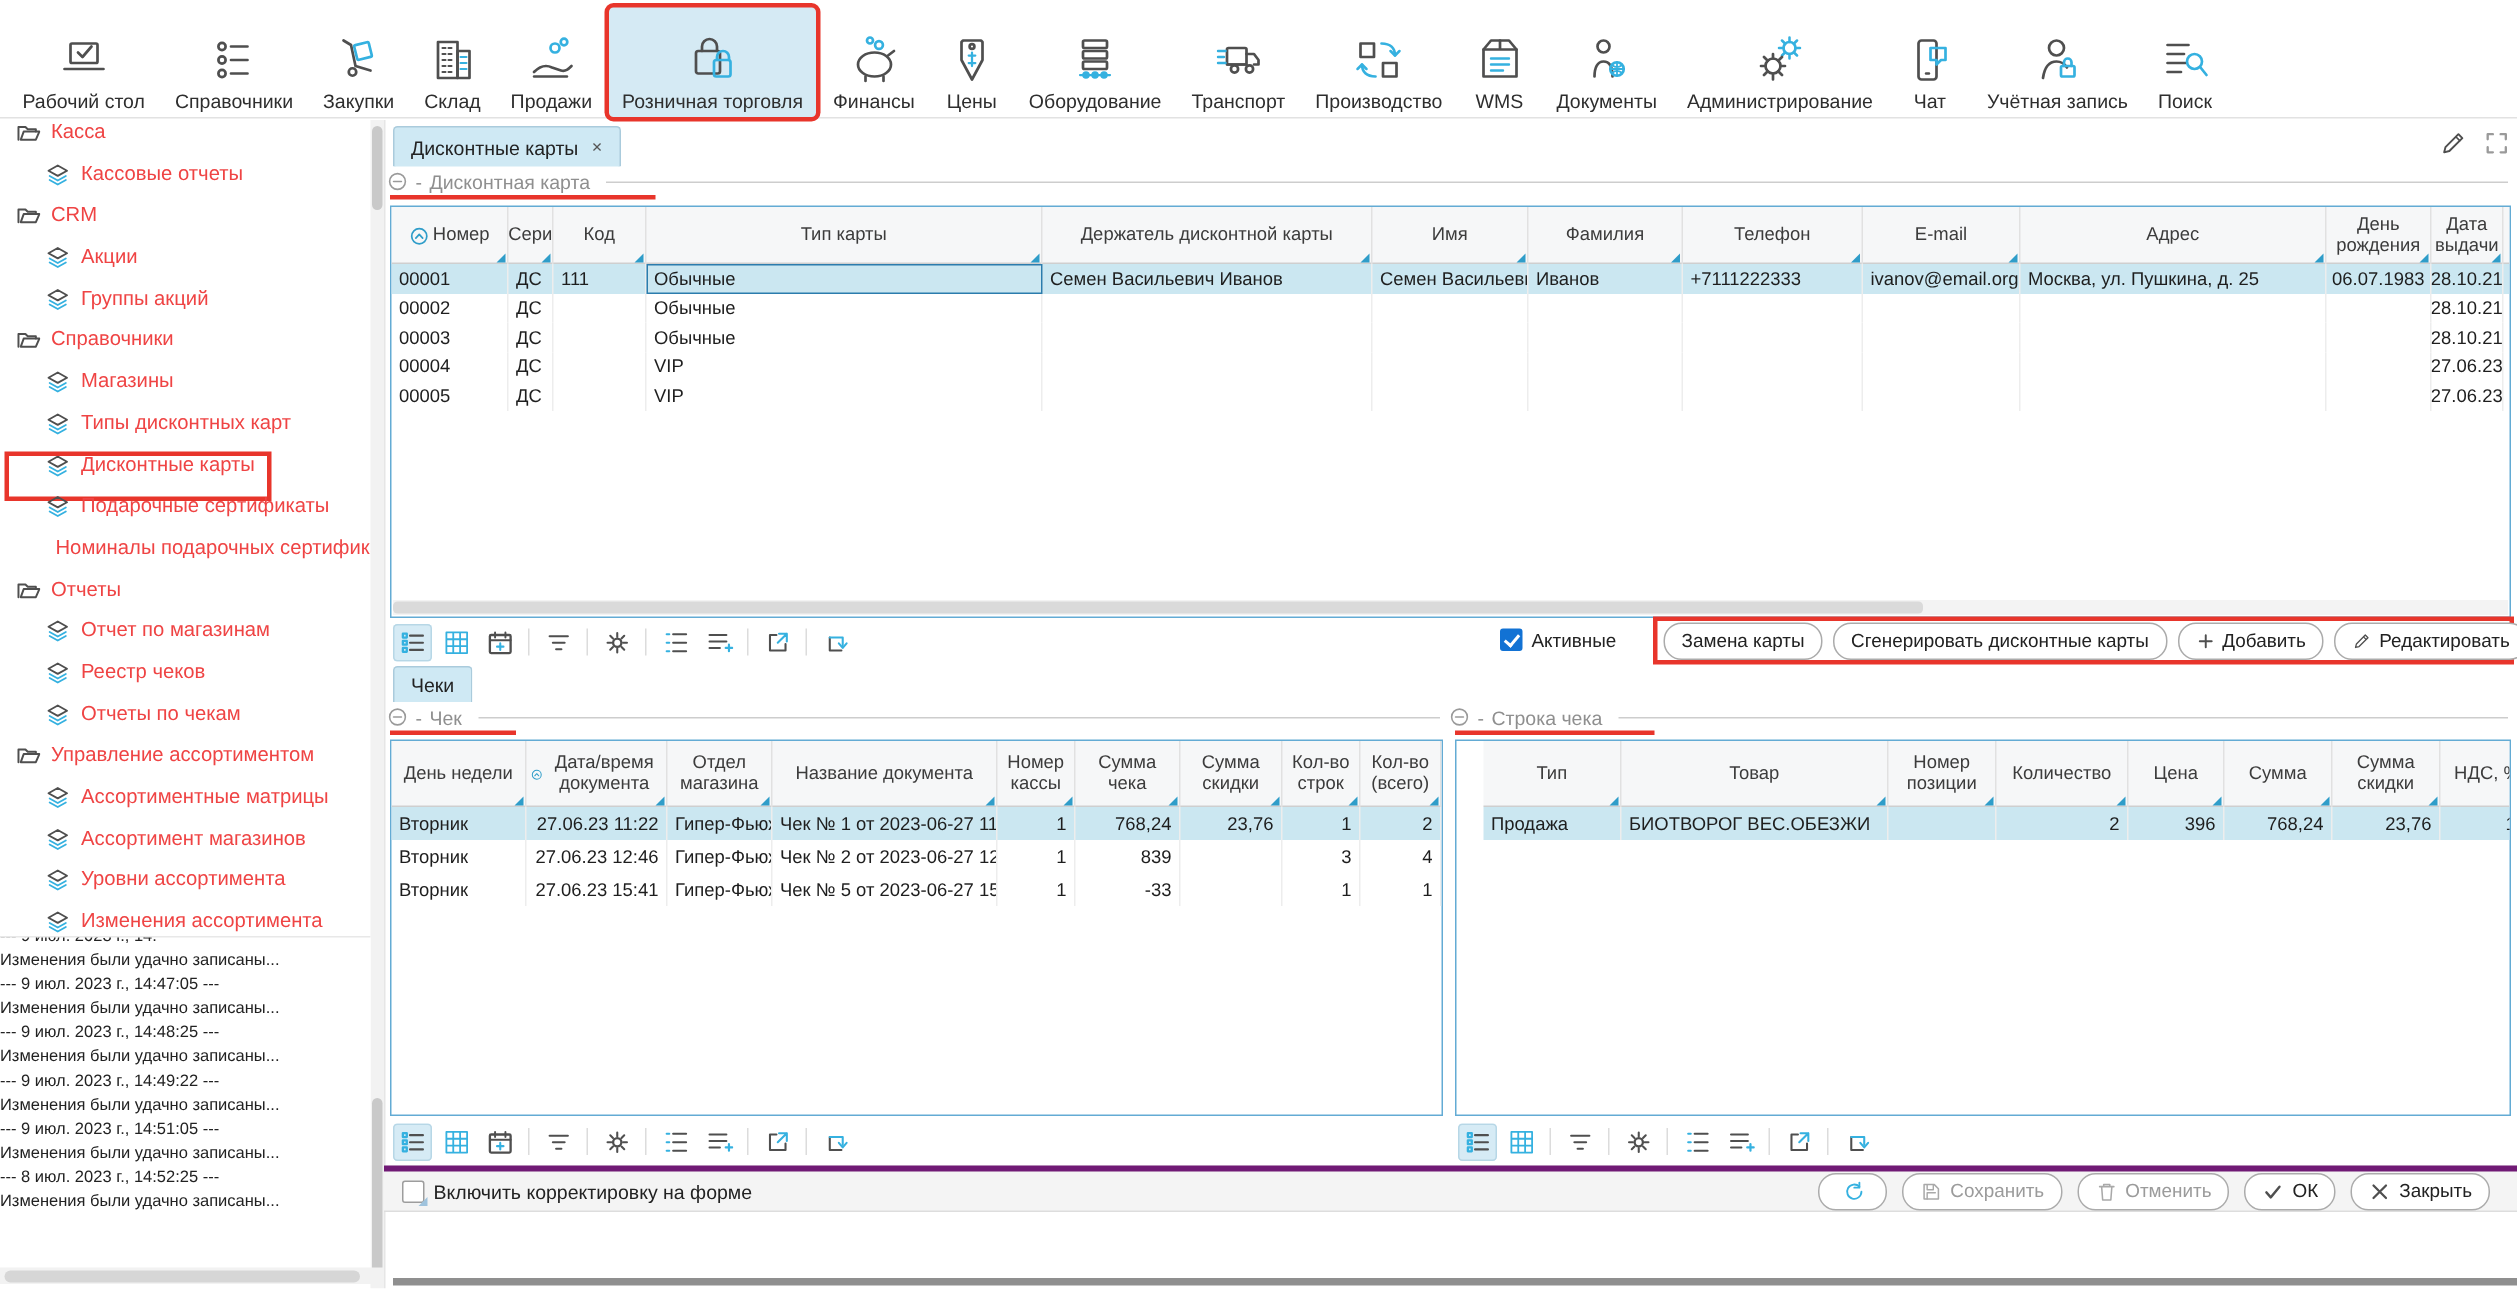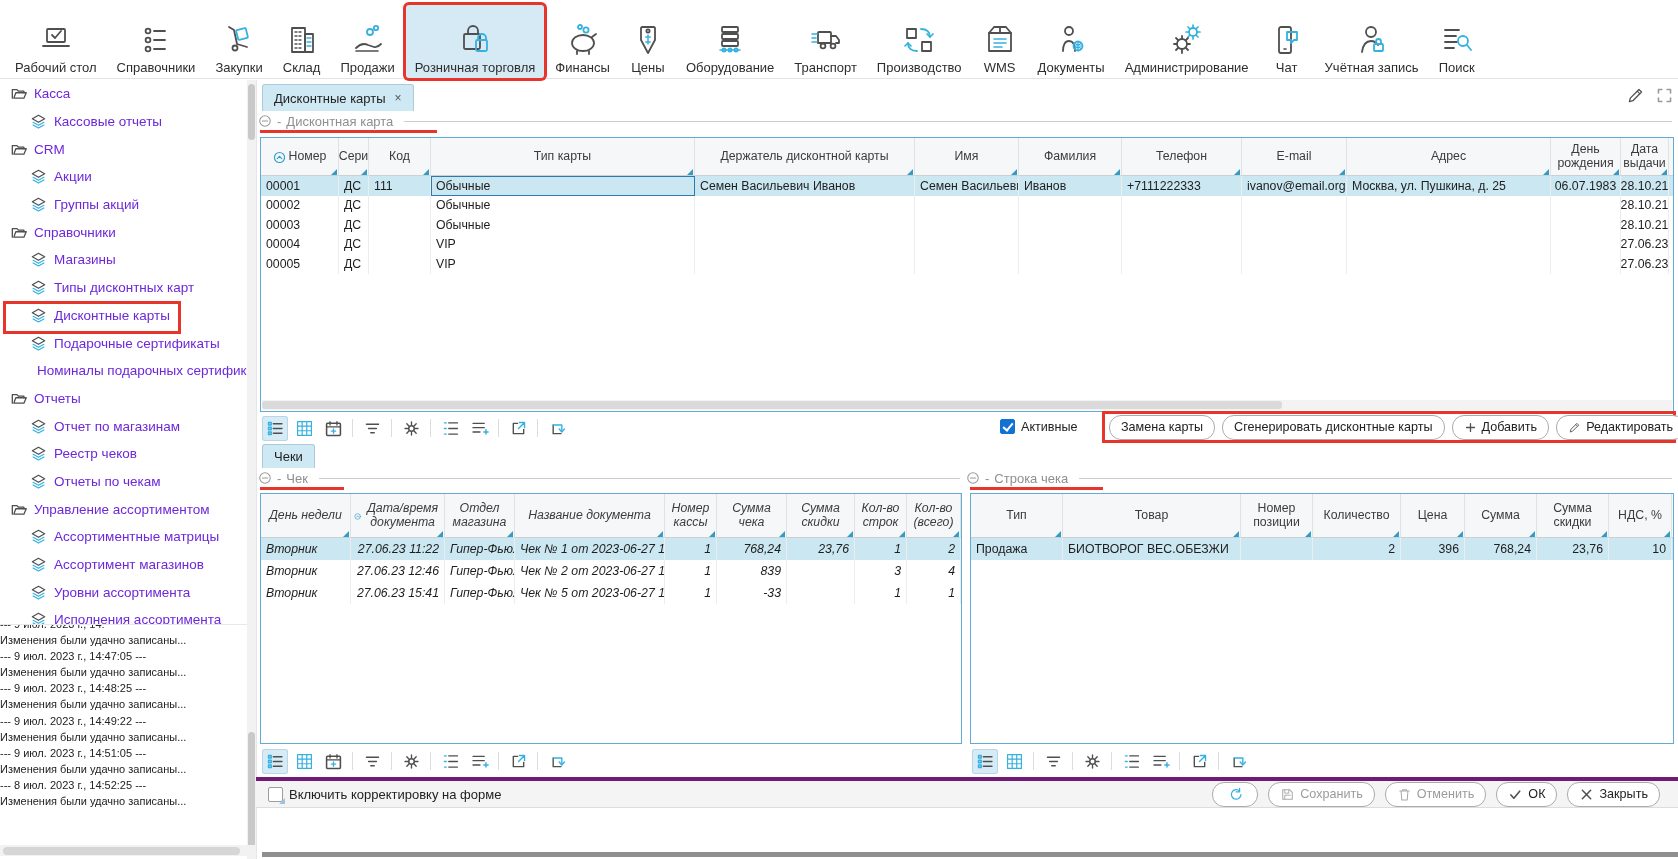--- a/index.html
+++ b/index.html
@@ -15,21 +15,21 @@
   
   #topbar{left:0;top:0;width:1678px;height:79px;background:#fff;border-bottom:1px solid #e2e2e2;
           display:flex;align-items:flex-start;padding:5px 0 16px 6px;box-sizing:border-box;gap:2px;}
   .tb-item{display:flex;flex-direction:column;align-items:center;justify-content:flex-end;
            height:66px;padding:4px 9px 3px;border-radius:3px;cursor:default;}
   .tb-item .lbl{font-size:13px;color:#2e2e2e;margin-top:2px;white-space:nowrap;}
   .tb-item.active{background:#d5eaf4;}
   .tb-item.annot{box-shadow:0 0 0 3px var(--red);}
   
   #sidebar{left:0;top:80px;width:247px;height:544px;overflow:hidden;background:#fff;}
-  .tree-item{height:27.7px;display:flex;align-items:center;gap:7px;font-size:13.5px;color:#6d28d9;
+  .tree-item{height:27.7px;display:flex;align-items:flex-start;gap:7px;font-size:13.5px;color:#ef4444;
              position:relative;white-space:nowrap;}
   .tree-item.folder{padding-left:10px;}
   .tree-item.leaf{padding-left:30px;}
   .tree-item.annot::before{content:"";position:absolute;left:3px;top:-1px;width:172px;height:27px;
              border:3px solid var(--red);pointer-events:none;}
   #vscroll{left:247px;top:80px;width:9px;height:779px;background:#f2f2f2;}
   #vscroll .thumb{position:absolute;left:1px;width:7px;background:#c9c9c9;border-radius:4px;}
   #main-divider{left:256px;top:80px;width:1px;height:779px;background:#e6e6e6;}
   
   #log{left:0;top:624px;width:247px;height:221px;overflow:hidden;background:#fff;
@@ -400,21 +400,21 @@
         <path class="d" stroke-width="1.6" d="M11 3l8 4.5-8 4.5-8-4.5z"></path>
         <path class="c" stroke-width="1.5" d="M4 12l7 4 7-4M4 15.5l7 4 7-4"></path>
       </svg>
       <span>Уровни ассортимента</span>
     </div>
     <div class="tree-item leaf">
       <svg class="ic" viewBox="0 0 22 22" width="17" height="17" fill="none" stroke-width="1.8" stroke-linecap="round" stroke-linejoin="round">
         <path class="d" stroke-width="1.6" d="M11 3l8 4.5-8 4.5-8-4.5z"></path>
         <path class="c" stroke-width="1.5" d="M4 12l7 4 7-4M4 15.5l7 4 7-4"></path>
       </svg>
-      <span>Исполнения ассортимента</span>
+      <span>Изменения ассортимента</span>
     </div>
   </div>
 
 <div id="vscroll" class="abs">
   <div class="thumb" style="top:4px;height:56px;"></div>
   <div class="thumb" style="top:652px;height:122px;"></div>
 </div>
 <div id="main-divider" class="abs"></div>
 
 <div id="log" class="abs">
@@ -696,21 +696,21 @@
         <circle class="g" stroke-width="1.2" cx="8" cy="8" r="6"></circle>
         <path class="g" stroke-width="1.2" d="M5 8h6"></path>
       </svg>
     </span>
   <span class="gh-dash">-</span>
   <span class="gh-title">Строка чека</span>
   <span class="gh-line"></span>
 </div>
 <div class="annot-underline abs" style="left:970px;top:487px;width:133px;"></div>
 
-<div class="tbl abs" id="checks-table" style="left:260px;top:493px;width:702px;height:251px;font-style:italic;">
+<div class="tbl abs" id="checks-table" style="left:260px;top:493px;width:702px;height:251px;">
     <div class="thead" style="height: 44px;">
       <div class="th" style="width: 90px; height: 44px;">
         <span>День недели</span>
       </div>
       <div class="th" style="width: 94px; height: 44px;">
         <svg class="ic" viewBox="0 0 16 16" width="13" height="13" fill="none" stroke-width="1.8" stroke-linecap="round" stroke-linejoin="round">
           <circle class="s" stroke-width="1.4" cx="8" cy="8" r="6.2"></circle>
           <path class="s" stroke-width="1.4" d="M5.2 9.5L8 6.5l2.8 3"></path>
         </svg>
         <span>Дата/время документа</span>
@@ -764,21 +764,21 @@
       <div class="td r" style="width: 94px;">27.06.23 15:41</div>
       <div class="td " style="width: 70px;">Гипер-Фьюж</div>
       <div class="td " style="width: 150px;">Чек № 5 от 2023-06-27 15:41:</div>
       <div class="td r" style="width: 52px;">1</div>
       <div class="td r" style="width: 70px;">-33</div>
       <div class="td r" style="width: 68px;"></div>
       <div class="td r" style="width: 52px;">1</div>
       <div class="td r" style="width: 54px;">1</div>
     </div>
   </div>
-<div class="tbl abs" id="lines-table" style="left:970px;top:493px;width:704px;height:251px;">
+<div class="tbl abs" id="lines-table" style="left:970px;top:493px;width:704px;height:251px;padding-left:18px;">
     <div class="thead" style="height: 44px;">
       <div class="th" style="width: 92px; height: 44px;">
         <span>Тип</span>
       </div>
       <div class="th" style="width: 178px; height: 44px;">
         <span>Товар</span>
       </div>
       <div class="th" style="width: 72px; height: 44px;">
         <span>Номер позиции</span>
       </div>

